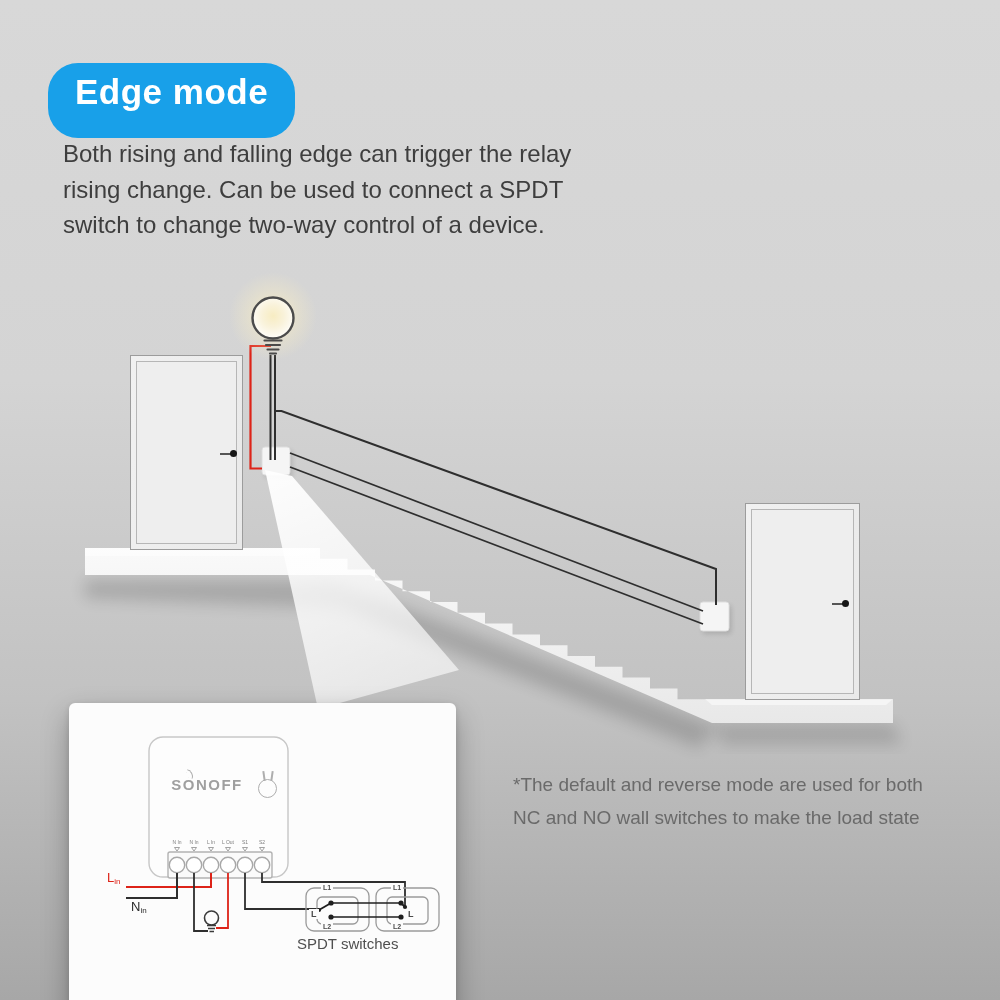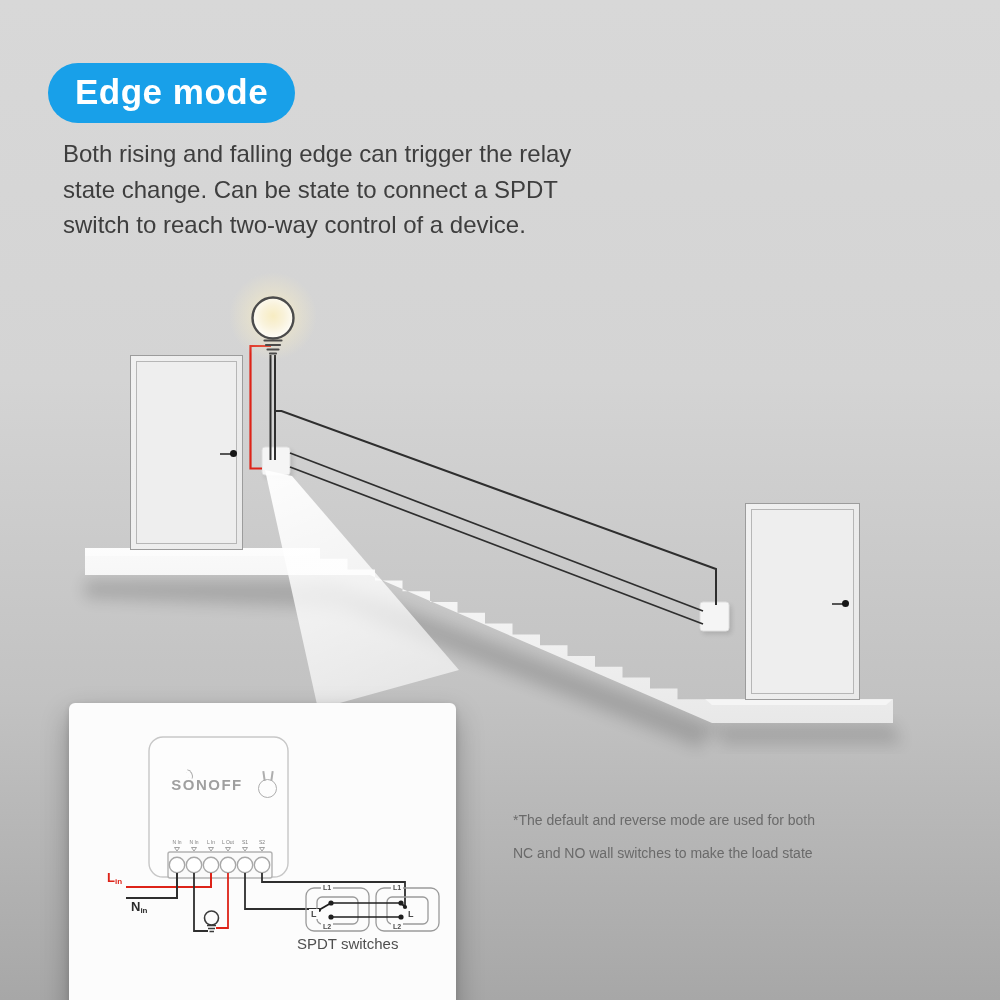--- a/index.html
+++ b/index.html
@@ -4,26 +4,26 @@
 <style>
   html,body{margin:0;padding:0;}
   body{
     width:1000px;height:1000px;overflow:hidden;position:relative;
     font-family:"Liberation Sans", sans-serif;
     background:linear-gradient(180deg,#d8d8d8 0%,#d4d4d4 38%,#c2c2c2 70%,#a7a7a7 100%);
   }
   .abs{position:absolute;}
   
   .badge{
-    left:48px;top:63px;height:60px;line-height:57px;padding:0 27px;
+    left:48px;top:63px;height:75px;line-height:57px;padding:0 27px;
     border-radius:30px;color:#fff;font-size:35px;font-weight:700;letter-spacing:.5px;
   }
   .desc{left:47px;top:136px;font-size:24px;line-height:35.5px;color:#3e3e3e;margin-left:16px;}
   
-  .footnote{left:513px;top:804px;font-size:14px;line-height:33px;color:#6a6a6a;}
+  .footnote{left:513px;top:768px;font-size:19px;line-height:33px;color:#6a6a6a;}
   
   .door{background:linear-gradient(100deg,#f1f1f1,#e9e9e9);border:1px solid #9c9c9c;}
   .door-inner{position:absolute;left:5px;top:5px;right:5px;bottom:5px;border:1px solid #b6b6b6;background:#eeeeee;}
   .knob-line{position:absolute;height:2px;background:#555;}
   .knob-dot{position:absolute;width:7px;height:7px;border-radius:50%;background:#161616;}
   
   .panel{
     left:69px;top:703px;width:387px;height:338px;background:#fcfcfc;
     border-radius:6px;box-shadow:0 12px 28px rgba(0,0,0,.28), 0 2px 6px rgba(0,0,0,.12);
   }
@@ -32,21 +32,21 @@
          color:#9f9f9f;letter-spacing:1.5px;}
   .wifi-tick{position:absolute;left:117px;top:67px;width:7px;height:7px;
          border-top:1.6px solid #a6a6a6;border-right:1.6px solid #a6a6a6;
          border-radius:0 8px 0 0;transform:rotate(18deg);}
   .pair-btn{left:189px;top:76px;width:17px;height:17px;border:1.8px solid #aeaeae;border-radius:50%;}
   .prong{width:2px;height:10px;background:#aeaeae;}
   .prong.p1{left:194px;top:68px;transform:rotate(-8deg);}
   .prong.p2{left:202px;top:68px;transform:rotate(8deg);}
   .tlabels{left:0;top:136px;width:387px;height:12px;font-size:5px;color:#7f7f7f;}
   .tlabel{position:absolute;width:22px;text-align:center;top:0;}
-  .in-label{font-weight:700;}
+  .in-label{font-weight:400;}
   .in-label .main{font-size:13px;}
   .in-label .sub{font-size:8px;vertical-align:-2px;}
   .live{color:#dd2318;}
   .neutral{color:#2b2b2b;}
   .sw-label{position:absolute;background:#fcfcfc;padding:0 2px;color:#4a4a4a;
             font-size:7px;font-weight:700;text-align:center;}
   .sw-common{font-size:9px;}
   .caption{left:228px;top:232px;width:150px;font-size:15px;color:#4f4f4f;}
 </style>
 </head>
@@ -113,22 +113,22 @@
 </div>
 <div class="abs door" style="left:745px;top:503px;width:113px;height:195px;">
   <div class="door-inner"></div>
   <span class="knob-line" style="left:86px;top:99px;width:13px;"></span>
   <span class="knob-dot" style="left:96px;top:96px;"></span>
 </div>
 
 <div class="abs badge" style="background:#18a0e9;">Edge mode</div>
 <div class="abs desc">
   <div>Both rising and falling edge can trigger the relay</div>
-  <div>state change. Can be state to connect a SPDT</div>
-  <div>switch to reach two-way control of a device.</div>
+  <div>rising change. Can be used to connect a SPDT</div>
+  <div>switch to change two-way control of a device.</div>
 </div>
 
 <div class="abs footnote">
   <div>*The default and reverse mode are used for both</div>
   <div>NC and NO wall switches to make the load state</div>
 </div>
 
 <div class="abs panel">
   <svg width="387" height="273" viewBox="0 0 387 273">
 

